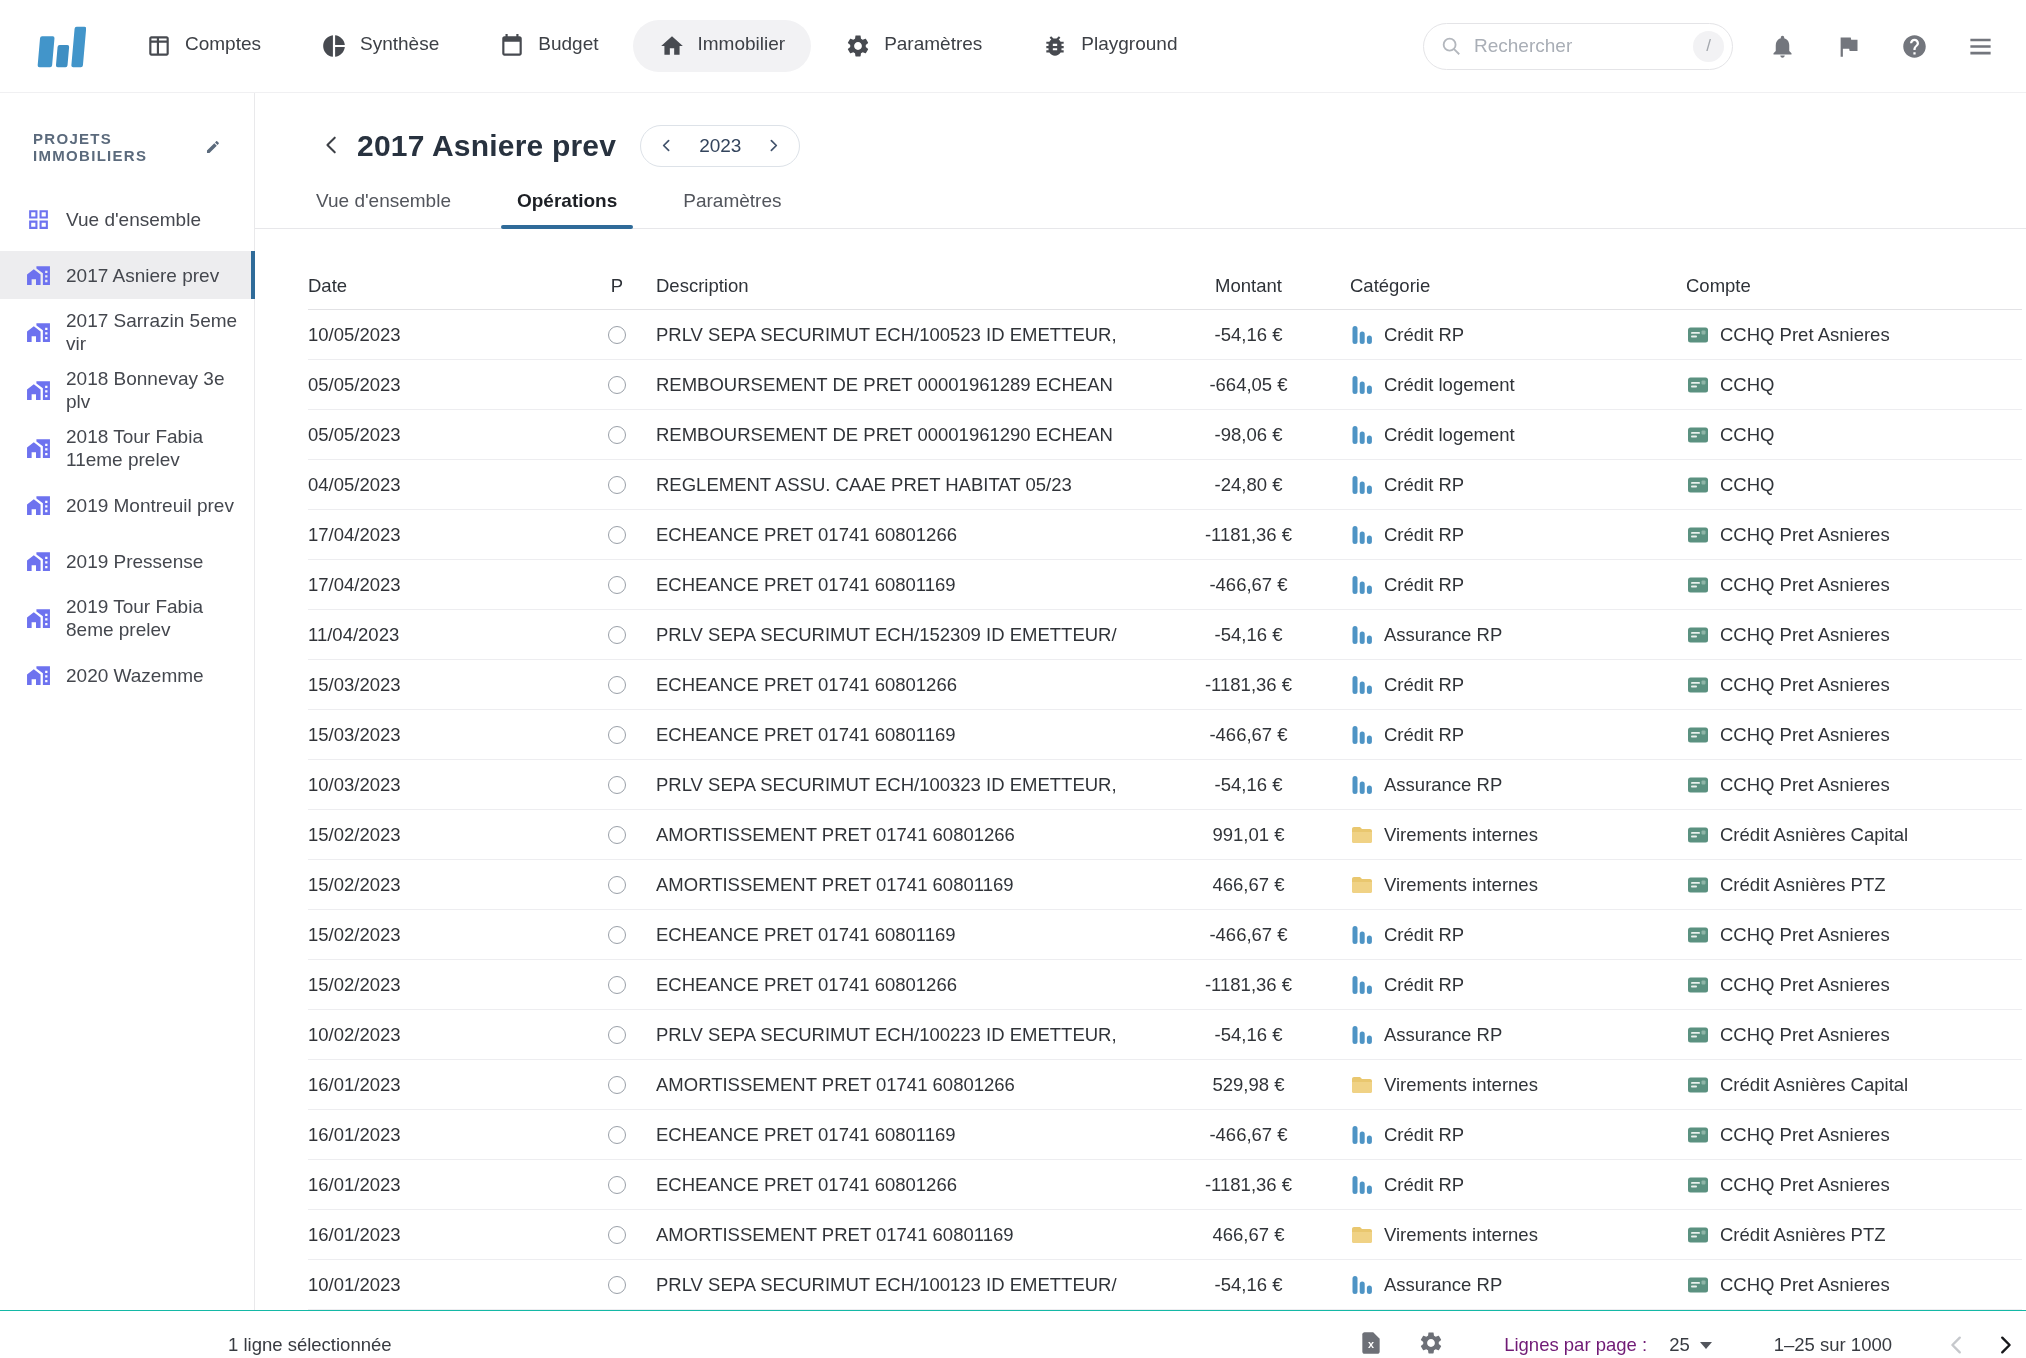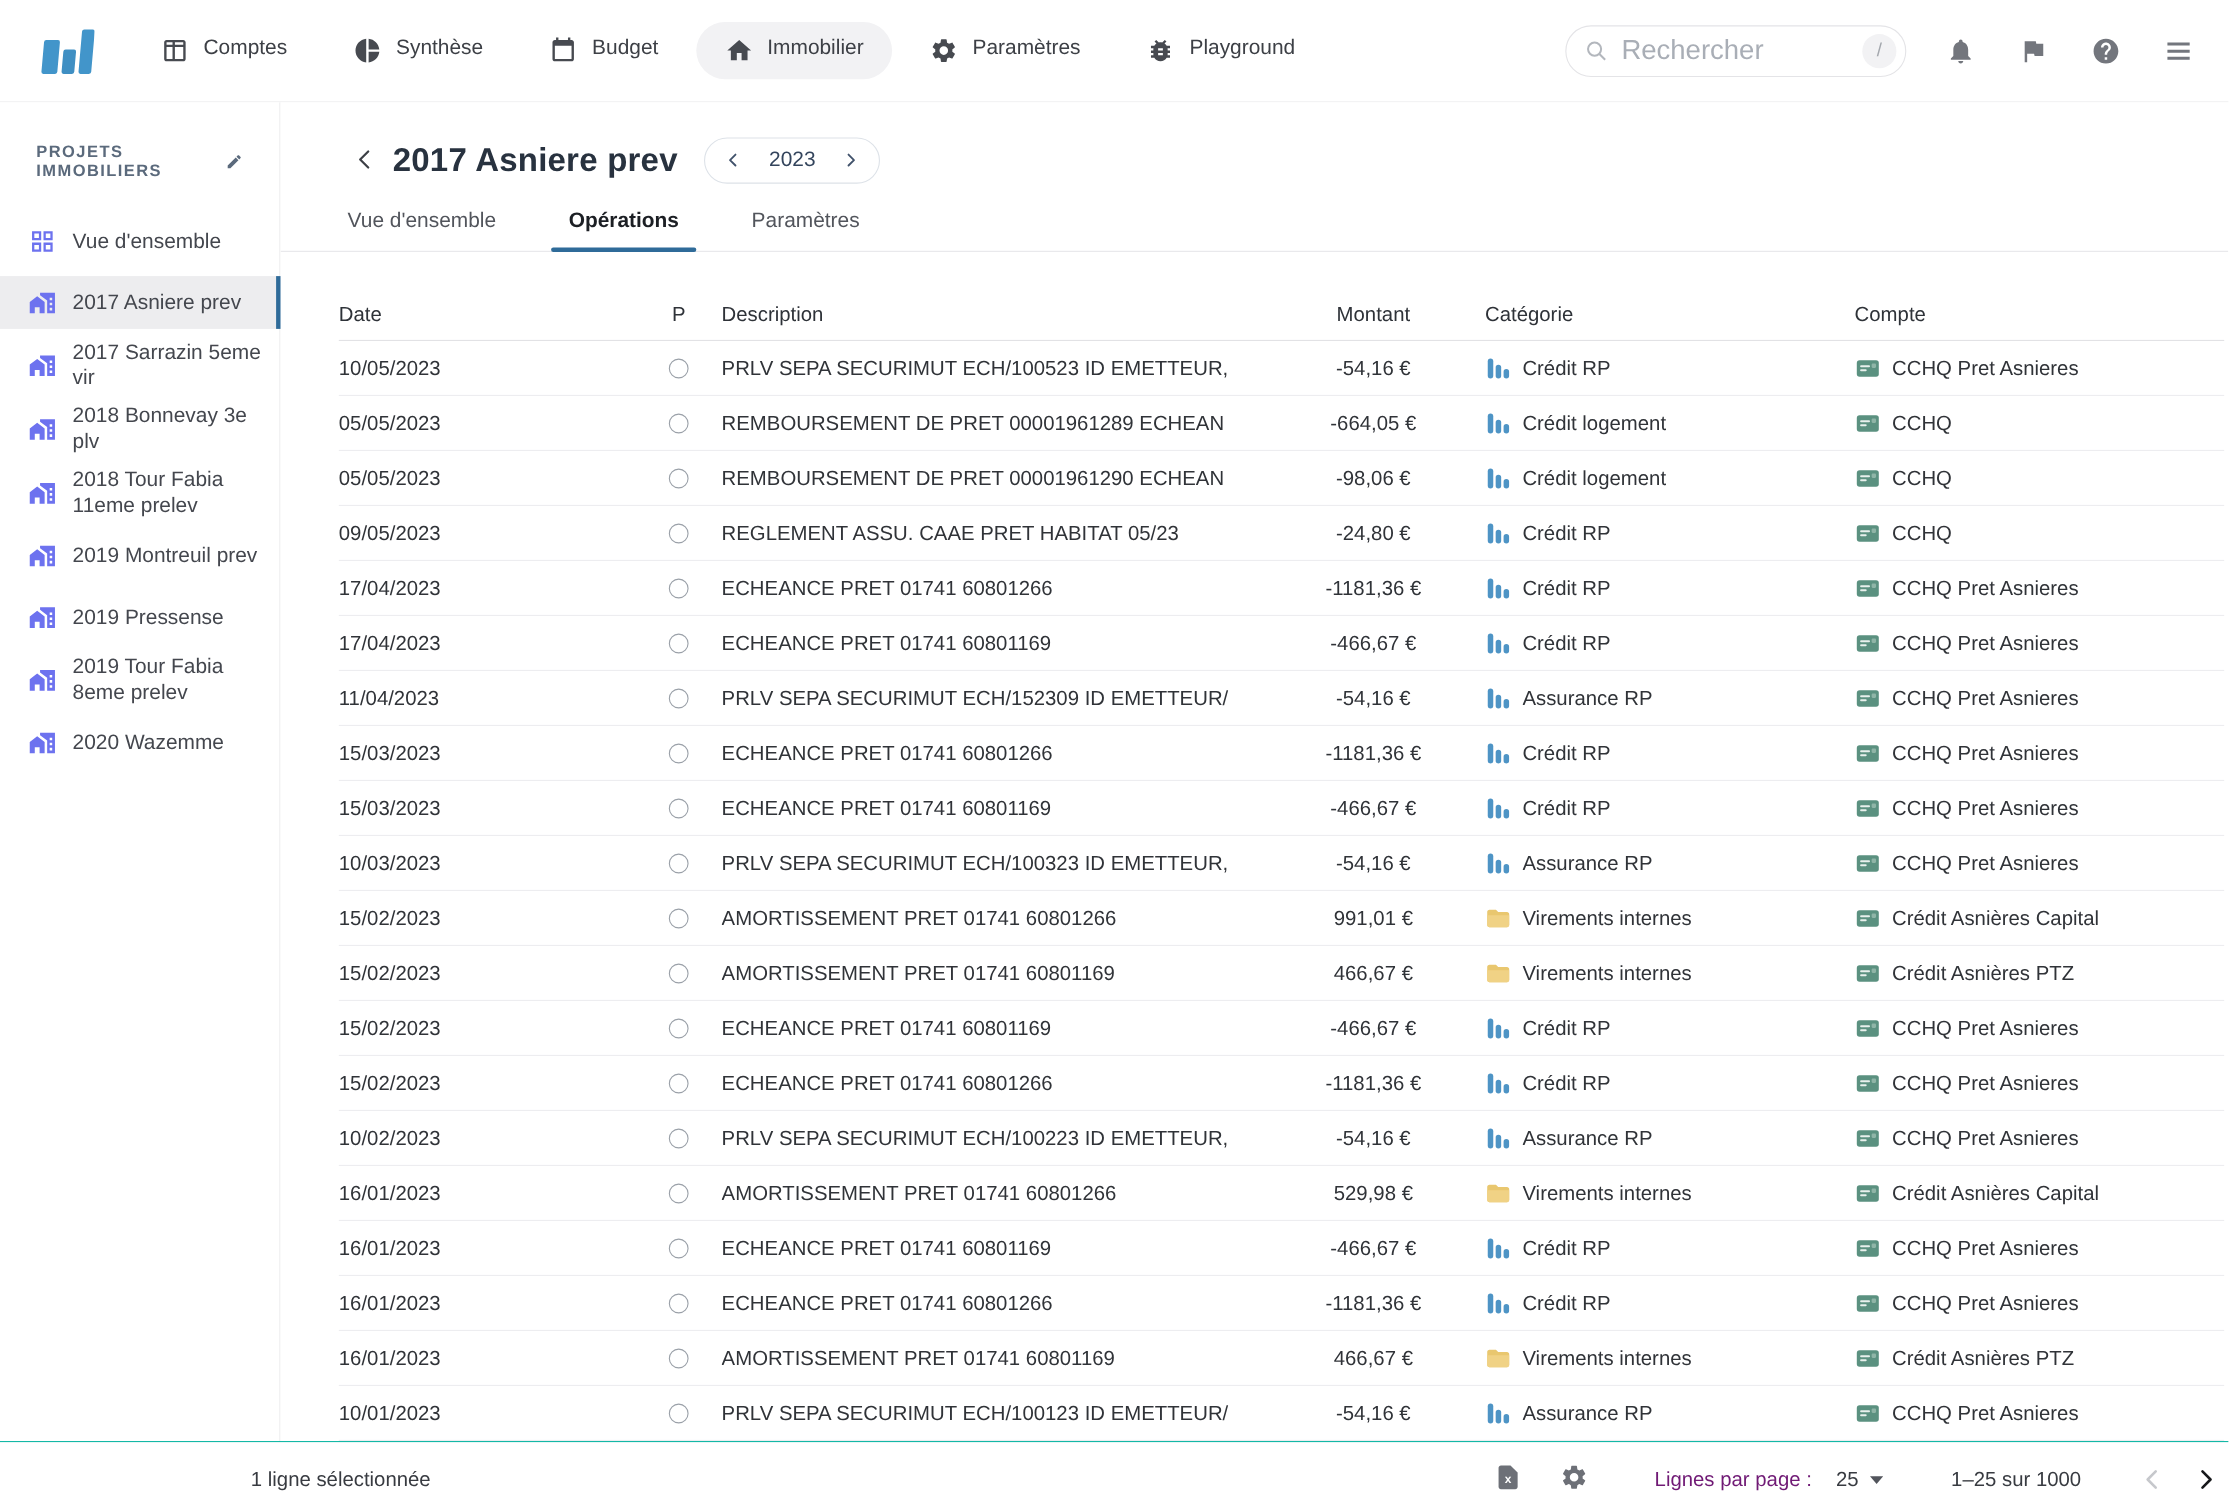--- a/index.html
+++ b/index.html
@@ -12,21 +12,21 @@
   .logo{width:56px;height:52px;margin-right:34px;flex-shrink:0}
   .nav{display:flex;align-items:center;gap:8px}
   .nav-item{display:flex;gap:13px;padding:13px 26px;border-radius:29px;
     font-size:19px;color:#3d4046;white-space:nowrap;cursor:pointer}
   .nav-item.active{background:#f2f2f4}
   .nav-item svg{width:26px;height:26px;fill:#474a50;flex-shrink:0}
   .top-spacer{flex:1}
   .search{width:310px;height:47px;border:1px solid #e4e4e7;border-radius:24px;display:flex;
     align-items:center;padding:0 8px 0 16px;gap:12px;flex-shrink:0}
   .search svg{width:22px;height:22px;stroke:#b3b7bd;fill:none;stroke-width:2}
-  .search input{border:none;outline:none;flex:1;min-width:0;font-size:25px;color:#3d4046;
+  .search input{border:none;outline:none;flex:1;min-width:0;font-size:19px;color:#3d4046;
     font-family:inherit;background:transparent}
   .search input::placeholder{color:#a9aeb6}
   .slash-badge{width:31px;height:31px;border-radius:50%;background:#f2f2f4;color:#a3a7ad;
     display:flex;align-items:center;justify-content:center;font-size:17px;flex-shrink:0}
   .top-icons{display:flex;align-items:center;gap:39px;margin-left:36px;margin-right:6px}
   .top-icons .tico{width:27px;height:27px;fill:#73767d;cursor:pointer}
 
   
   .shell{display:flex;height:1217px;overflow:hidden}
   .sidebar{width:255px;flex-shrink:0;border-right:1px solid #e9e9eb;padding-top:37px;background:#fff}
@@ -375,21 +375,21 @@
         <rect x="2" y="4.5" width="20" height="15" rx="2.5" fill="#5b9180"></rect>
         <rect x="5" y="9" width="9" height="1.8" rx="0.9" fill="#e8f0ec"></rect>
         <rect x="5" y="12.6" width="6" height="1.8" rx="0.9" fill="#e8f0ec"></rect>
         <rect x="15.5" y="7.5" width="4" height="4" rx="1" fill="#8fb5a7"></rect>
       </svg>
       <span class="txt">CCHQ</span>
     </div>
   </div>
 
   <div class="trow">
-    <div class="cell-date">09/05/2023</div>
+    <div class="cell-date">04/05/2023</div>
     <div class="cell-p">
       <div class="radio"></div>
     </div>
     <div class="cell-desc">REGLEMENT ASSU. CAAE PRET HABITAT 05/23</div>
     <div class="cell-amount">-24,80 €</div>
     <div class="cell-cat">
       <span class="cat-icon is-chart">
         <svg class="i-chart" viewBox="0 0 24 24">
           <rect x="2.5" y="3" width="5" height="18" rx="2.5" fill="#4e94c5"></rect>
           <rect x="9.7" y="8.5" width="5" height="12.5" rx="2.5" fill="#4e94c5"></rect>

